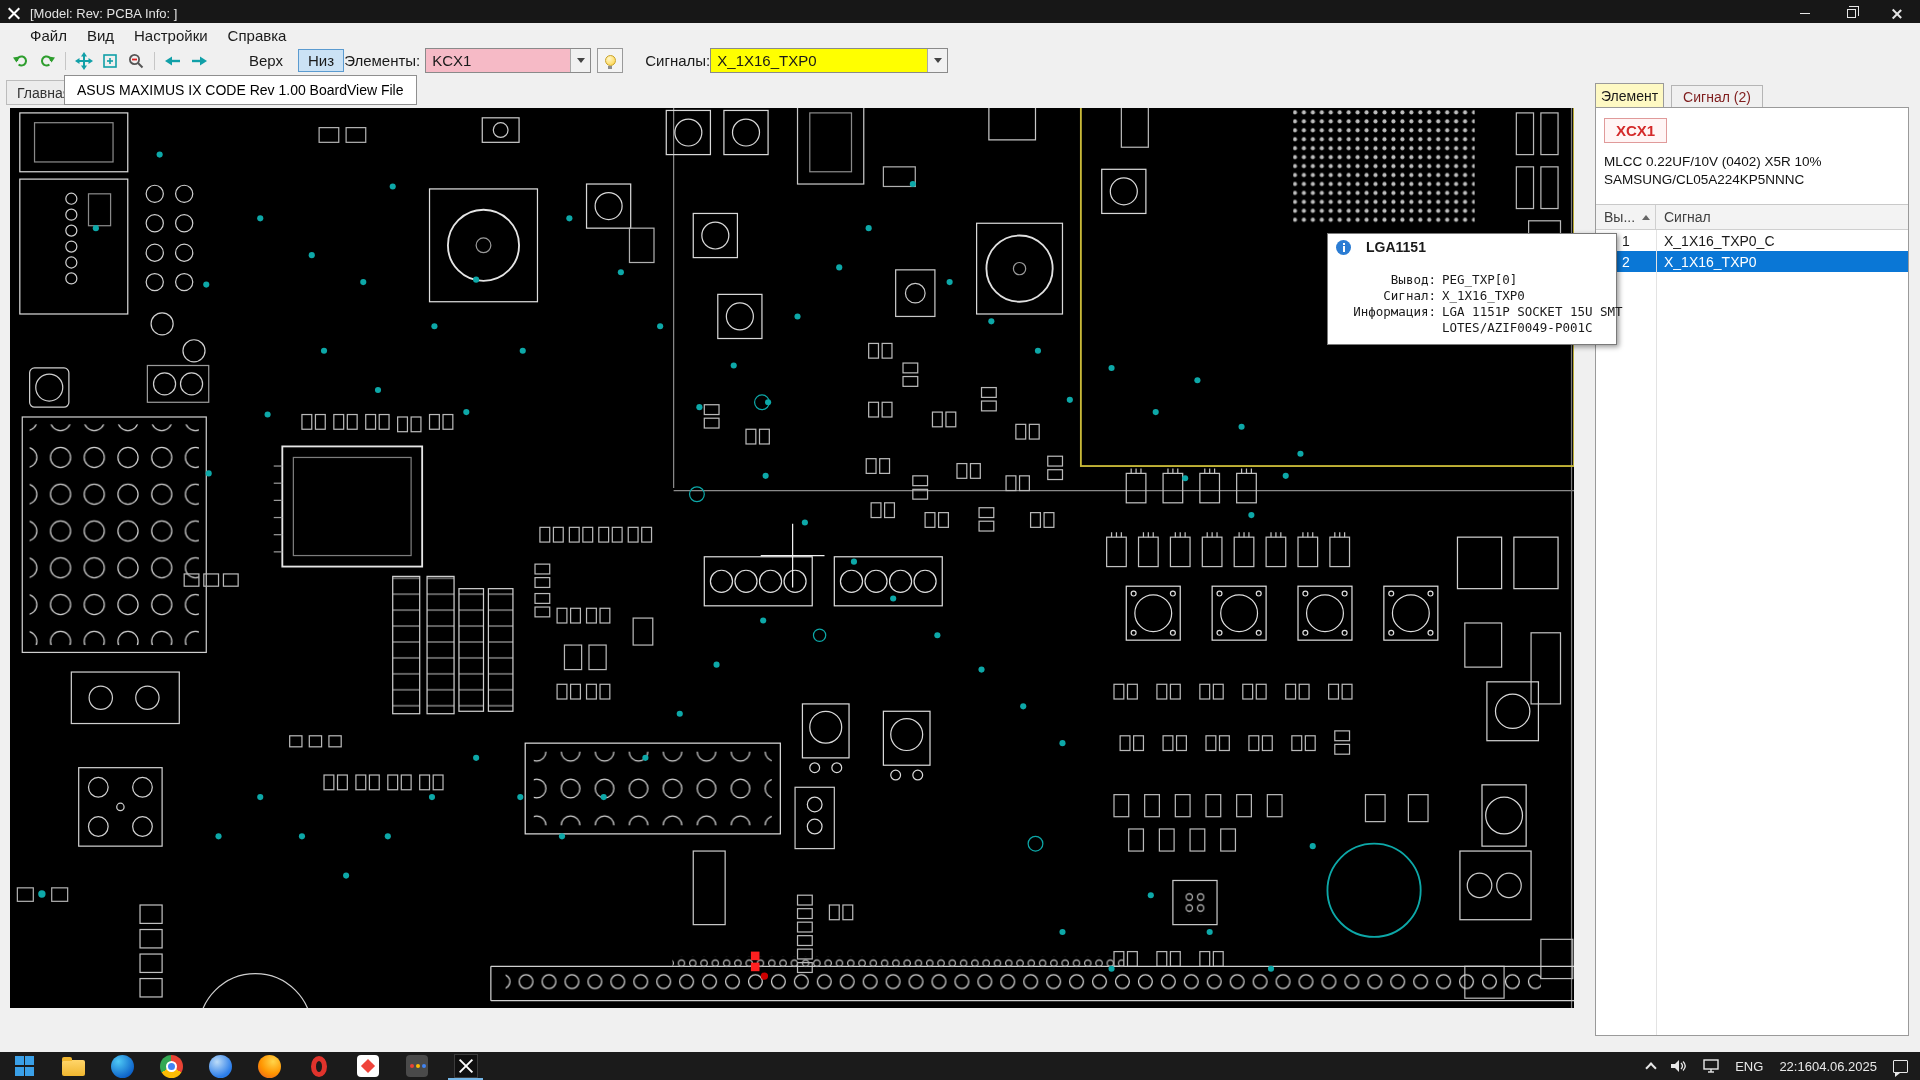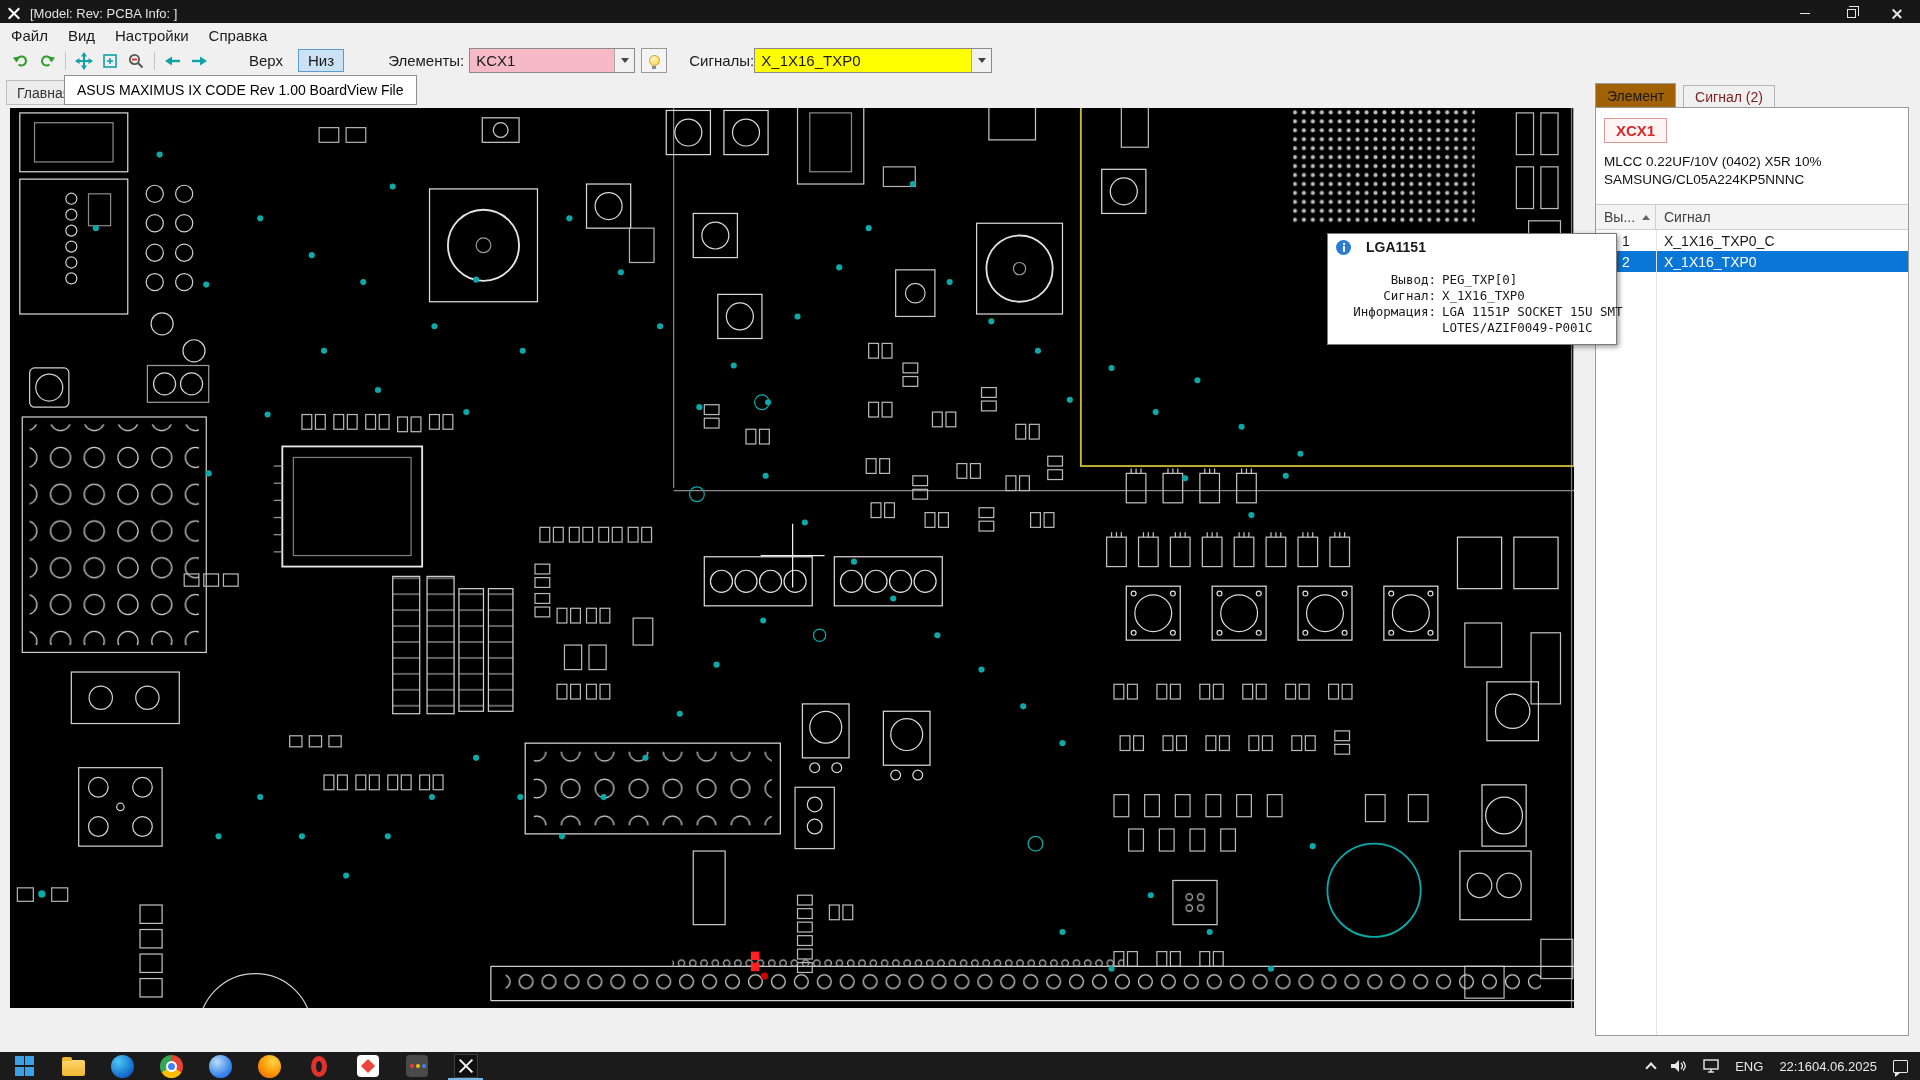--- a/index.html
+++ b/index.html
@@ -21,31 +21,31 @@
   .glyph-restore { width:9px; height:9px; border:1px solid #e6e6e6; position:relative; }
   .glyph-restore::before { content:""; position:absolute; left:1px; top:-4px; width:9px; height:9px;
               border-top:1px solid #e6e6e6; border-right:1px solid #e6e6e6; }
   .glyph-close { width:12px; height:12px; position:relative; }
   .glyph-close::before,.glyph-close::after { content:""; position:absolute; left:5px; top:0;
               width:1.5px; height:12px; background:#e6e6e6; }
   .glyph-close::before{ transform:rotate(45deg);} .glyph-close::after{ transform:rotate(-45deg);}
 
   
   .menubar { position:absolute; top:23px; left:0; right:0; height:24px; background:#f0f0f0;
-             display:flex; align-items:center; padding-left:1px; font-size:15px; }
+             display:flex; align-items:center; padding-left:20px; font-size:15px; }
   .menu-item { padding:2px 10px; }
 
   
   .toolbar { position:absolute; top:47px; left:0; right:0; height:27px; background:#f0f0f0;
              display:flex; align-items:center; padding-left:8px; font-size:15px; }
   .tb-ico { width:24px; height:24px; margin:0 1px; display:flex; align-items:center; justify-content:center; }
   .tb-sep { width:1px; height:18px; background:#c6c6c6; margin:0 5px; }
   .btn-top { padding:2px 9px; margin-left:28px; }
   .btn-bottom { padding:2px 9px; margin-left:6px; background:#cbe2f5; border:1px solid #5b9bd0; }
-  .lbl { margin-left:44px; margin-right:5px; }
+  .lbl { margin-right:5px; }
   .lbl2 { margin-left:22px; }
   .combo { height:25px; border:1px solid #8a8a8a; display:flex; align-items:stretch; }
   .combo-elements { width:166px; background:#f6bac6; }
   .combo-signals  { width:238px; background:#ffff00; }
   .combo-value { flex:1; display:flex; align-items:center; padding:0 6px; font-size:15px;
                  white-space:nowrap; overflow:hidden; }
   .combo-arrow { width:20px; display:flex; align-items:center; justify-content:center;
                  border-left:1px solid #a9a9a9; background:#f1f1f1; }
   .arrow-down { width:0; height:0; border-left:4px solid transparent;
                 border-right:4px solid transparent; border-top:5px solid #444; }
@@ -77,21 +77,21 @@
   .info-icon::after  { content:""; position:absolute; left:6.5px; top:6.5px; width:2px; height:5.5px; background:#fff; }
   .tt-title { font-weight:bold; font-size:14px; }
   .tt-grid { display:grid; grid-template-columns:100px 1fr; column-gap:6px;
              font-family:"DejaVu Sans Mono", monospace; font-size:12.5px; line-height:16px; color:#1a1a1a; }
   .tt-l { text-align:right; white-space:pre; }
   .tt-v { white-space:pre; }
 
   
   .side-panel { position:absolute; left:1595px; top:83px; width:314px; height:953px; }
   .panel-tabs { display:flex; height:24px; font-size:14px; }
-  .ptab-active { background:#a16207; border:1px solid #9a9a9a; border-bottom:none; padding:0 11px;
+  .ptab-active { background:#fef9c3; border:1px solid #9a9a9a; border-bottom:none; padding:0 5px;
                  display:flex; align-items:center; position:relative; z-index:2; }
   .ptab { background:#f0f0f0; border:1px solid #b5b5b5; border-bottom:none; padding:0 11px;
           height:22px; margin-top:2px; margin-left:7px; display:flex; align-items:center; color:#7f1d1d; }
   .panel-body { position:absolute; top:24px; left:0; right:0; bottom:0; background:#fff;
                 border:1px solid #9a9a9a; }
   .comp-box { display:inline-block; margin:10px 0 0 8px; padding:3px 11px; border:1px solid #e09a9a;
               background:#fff5f5; color:#d42a2a; font-weight:bold; font-size:15px; }
   .comp-desc { margin:10px 8px 0; font-size:13.5px; line-height:1.35; color:#111; }
   .ptable { position:absolute; top:96px; left:0; right:0; bottom:0; border-top:1px solid #c9c9c9; }
   .pt-header { display:flex; height:25px; background:#f3f3f3; border-bottom:1px solid #cfcfcf;

